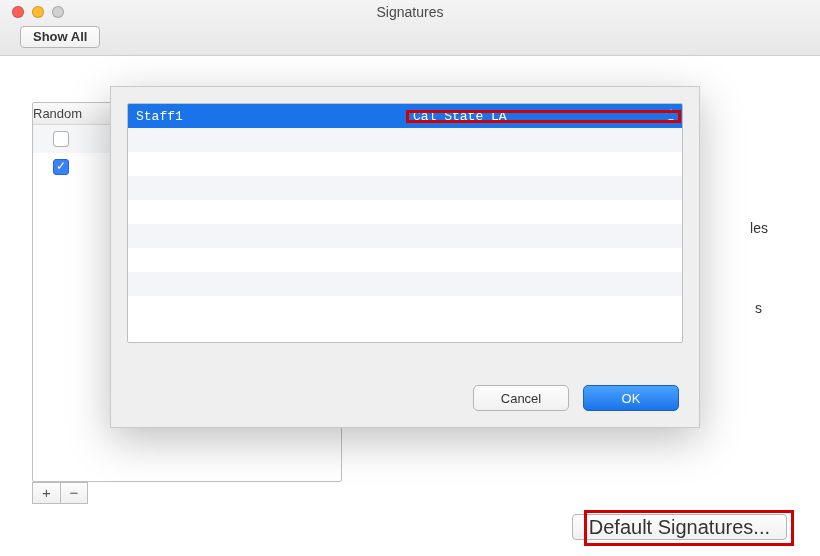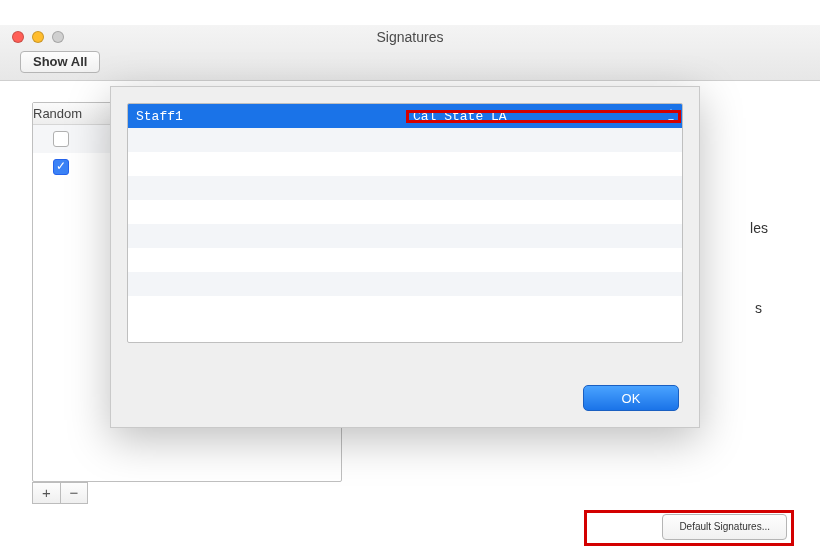--- a/index.html
+++ b/index.html
@@ -11,21 +11,20 @@
       background: #fff;
       overflow: hidden;
       position: relative;
     }
     
     .titlebar {
       height: 56px;
       background: linear-gradient(to bottom, #f4f4f4, #e7e7e7);
       border-bottom: 1px solid #cfcfcf;
       position: relative;
-      margin-top: 25px;
     }
     .traffic-lights {
       position: absolute;
       top: 6px; left: 12px;
       display: flex; gap: 8px;
     }
     .tl {
       width: 12px; height: 12px; border-radius: 50%;
       border: 0.5px solid rgba(0,0,0,0.2);
     }
@@ -132,21 +131,21 @@
     
     .default-sig-btn {
       position: absolute;
       right: 23px; bottom: 6px;
       height: 26px;
       padding: 0 16px;
       background: linear-gradient(to bottom,#fdfdfd,#f1f1f1);
       border: 1px solid #b5b5b5;
       border-radius: 4px;
       color: #333;
-      font-size: 10px;
+      font-size: 20px;
       line-height: 24px;
     }
     .default-sig-highlight {
       position: absolute;
       right: 16px; bottom: 0px;
       width: 210px; height: 36px;
       border: 3px solid #d30000;
       pointer-events: none;
     }
 
@@ -321,15 +320,16 @@
           <div class="cell"></div>
           <div class="cell"></div>
         </div>
       <div class="trow">
           <div class="cell"></div>
           <div class="cell"></div>
         </div>
     </div>
   </div>
   <div class="dialog-buttons">
+    <button class="btn-cancel">Cancel</button>
     <button class="btn-ok">OK</button>
   </div>
 </div>
 
 </body></html>

